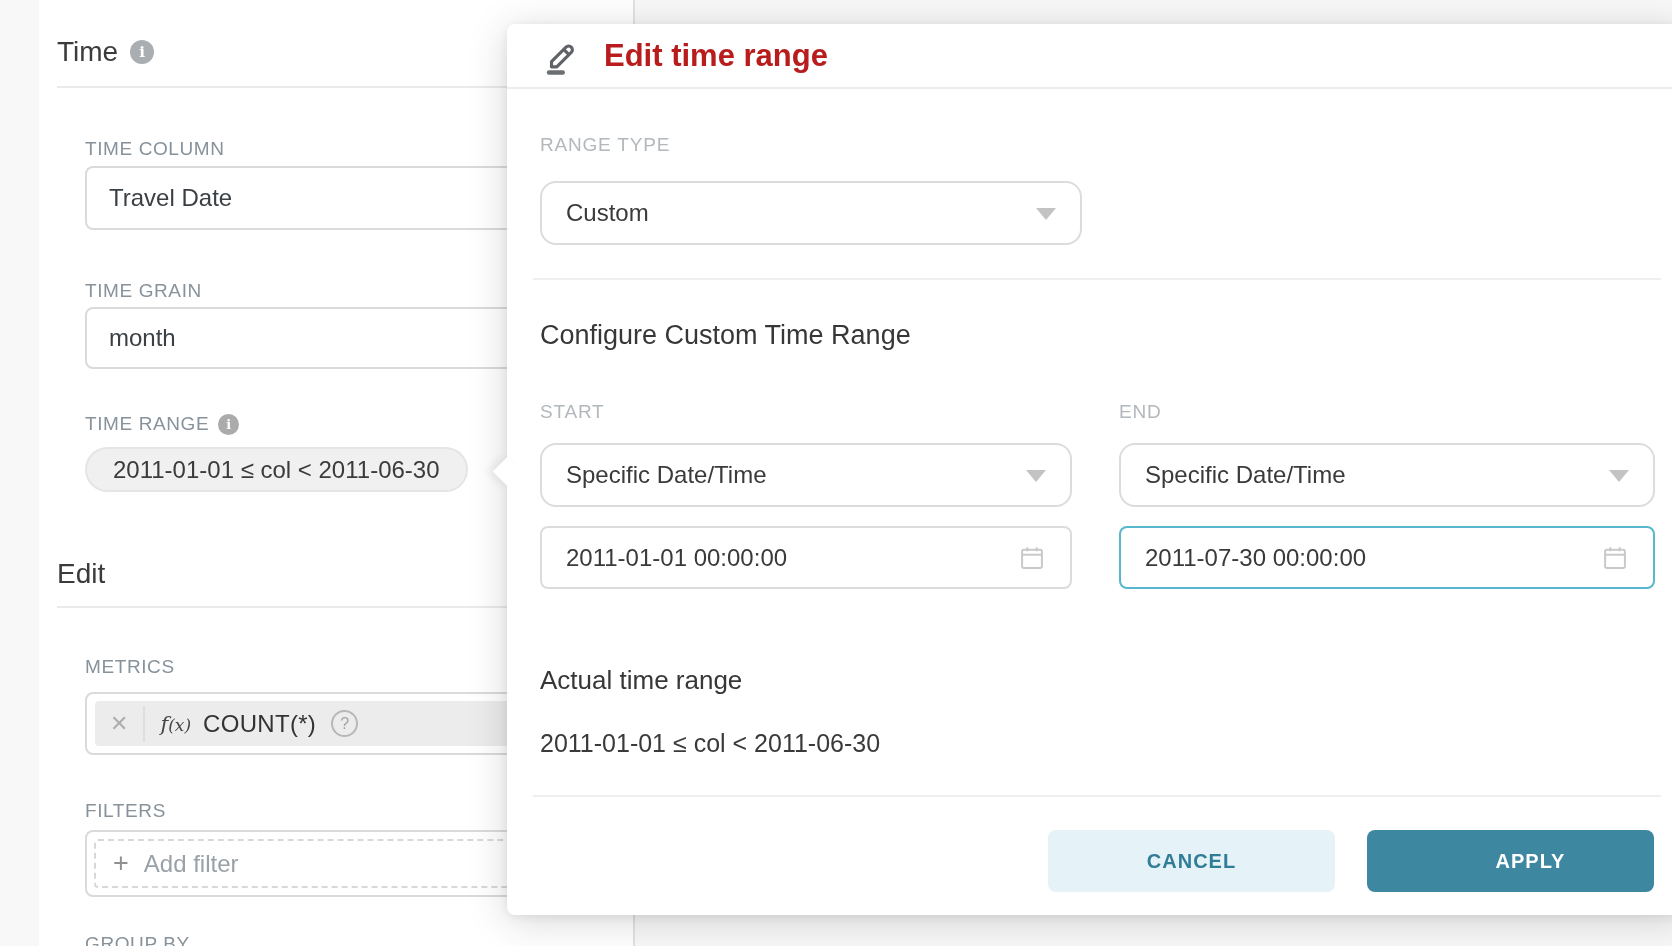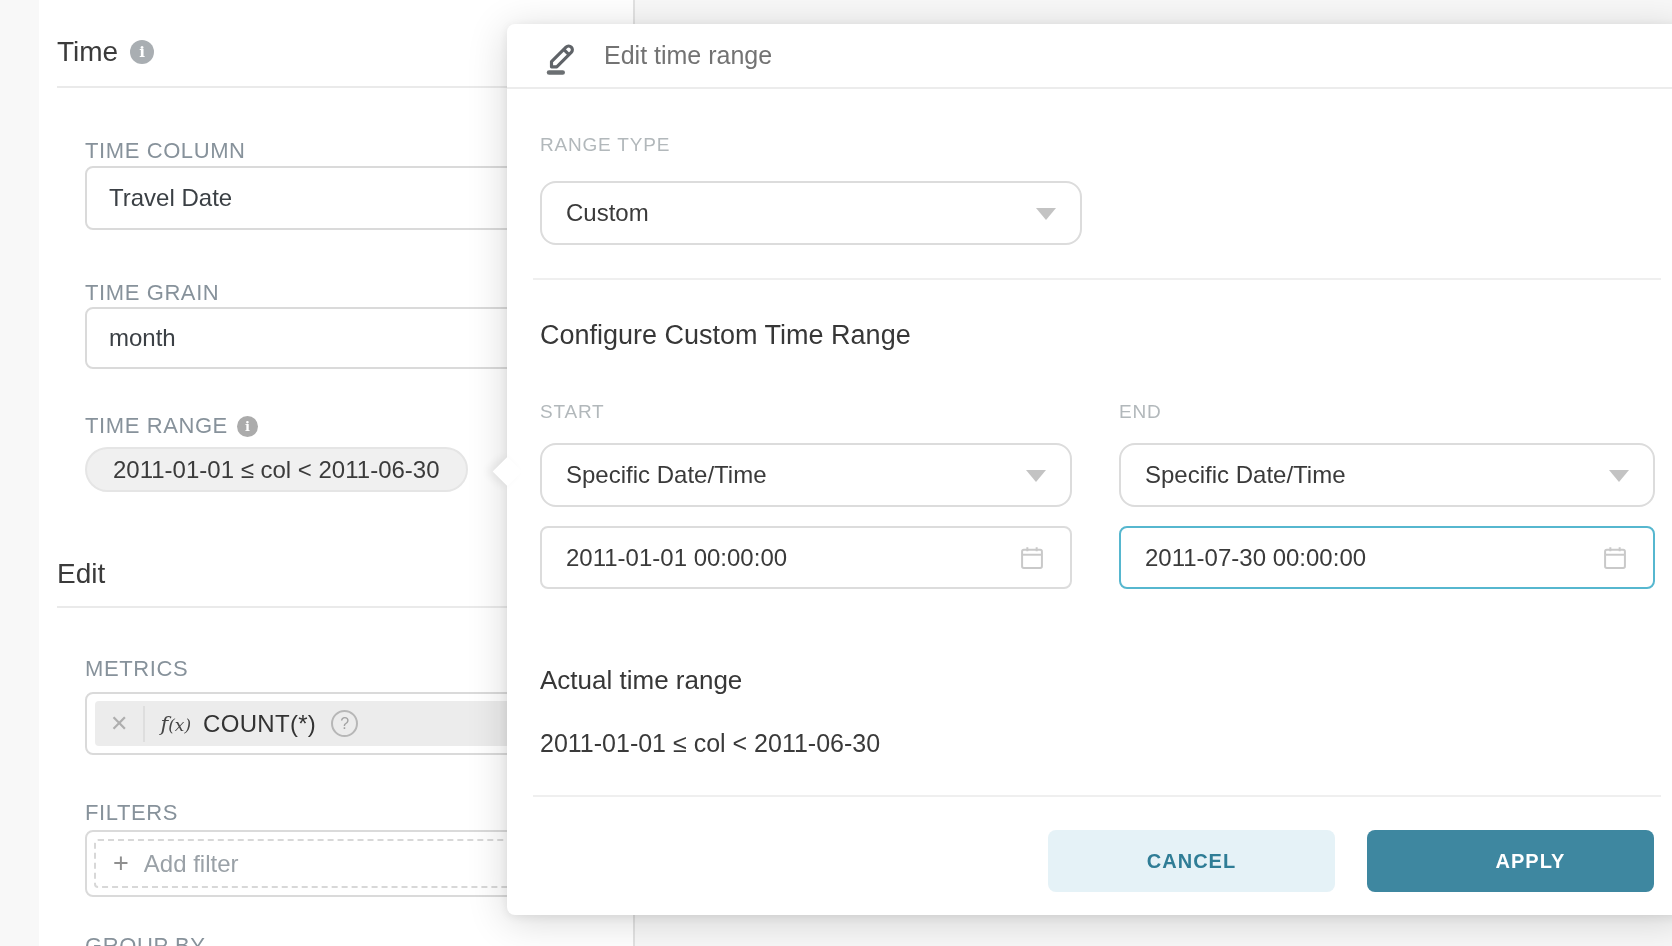--- a/index.html
+++ b/index.html
@@ -13,21 +13,21 @@
 
   
   .sec-title { position:absolute; display:flex; align-items:center; gap:12px;
                font-size:28px; font-weight:500; color:#3b3b3b; }
   .info-circle { display:inline-flex; align-items:center; justify-content:center;
                  width:24px; height:24px; border-radius:50%; background:#a9aeb2;
                  color:#fff; font-family:"DejaVu Serif",serif; font-weight:700; font-size:15px; }
   .info-circle.small { width:21px; height:21px; font-size:13px; background:#ababab; }
   .h-divider { position:absolute; height:2px; background:#eaeaea; }
 
-  .field-label { position:absolute; font-size:22px; font-weight:500; color:#87929B;
+  .field-label { position:absolute; font-size:19px; font-weight:500; color:#87929B;
                  letter-spacing:0.6px; }
   .select-box { position:absolute; background:#fff; border:2px solid #dadada; border-radius:8px;
                 font-size:24px; color:#3b4045; display:flex; align-items:center;
                 padding-left:22px; }
 
   .range-label-row { position:absolute; display:flex; align-items:center; gap:9px; }
   .range-label-row .field-label { position:static; }
 
   .time-range-pill { position:absolute; height:45px; border-radius:23px; background:#f0f0f0;
                      border:2px solid #e5e5e5; display:inline-flex; align-items:center;
@@ -58,21 +58,21 @@
   
   .popover { position:absolute; left:468px; top:24px; width:1180px; height:891px;
              background:#fff; border-radius:8px; z-index:5;
              box-shadow:0 6px 40px rgba(0,0,0,0.16), 0 2px 10px rgba(0,0,0,0.07); }
   .popover-arrow { position:absolute; left:-10px; top:437px; width:21px; height:21px;
                    background:#fff; transform:rotate(45deg);
                    box-shadow:-4px 4px 8px rgba(0,0,0,0.07); }
   .popover-header { position:absolute; left:0; top:0; right:0; height:65px;
                     border-bottom:2px solid #ececec; display:flex; align-items:center;
                     padding-left:34px; gap:21px; }
-  .popover-title { font-size:25px; color:#737373; }
+  .popover-title { font-size:31px; color:#b91c1c;font-weight:bold; }
 
   .modal-label { position:absolute; font-size:19px; font-weight:500; color:#b2b8bb;
                  letter-spacing:0.8px; }
   .m-select { position:absolute; background:#fff; border:2px solid #dcdcdc; border-radius:16px;
               display:flex; align-items:center; padding-left:24px;
               font-size:24px; color:#3a3a3a; }
   .caret { position:absolute; right:24px; top:50%; margin-top:-5px; width:0; height:0;
            border-left:10px solid transparent; border-right:10px solid transparent;
            border-top:12px solid #c3c3c3; }
   .date-input { position:absolute; background:#fff; border:2px solid #dcdcdc; border-radius:8px;

